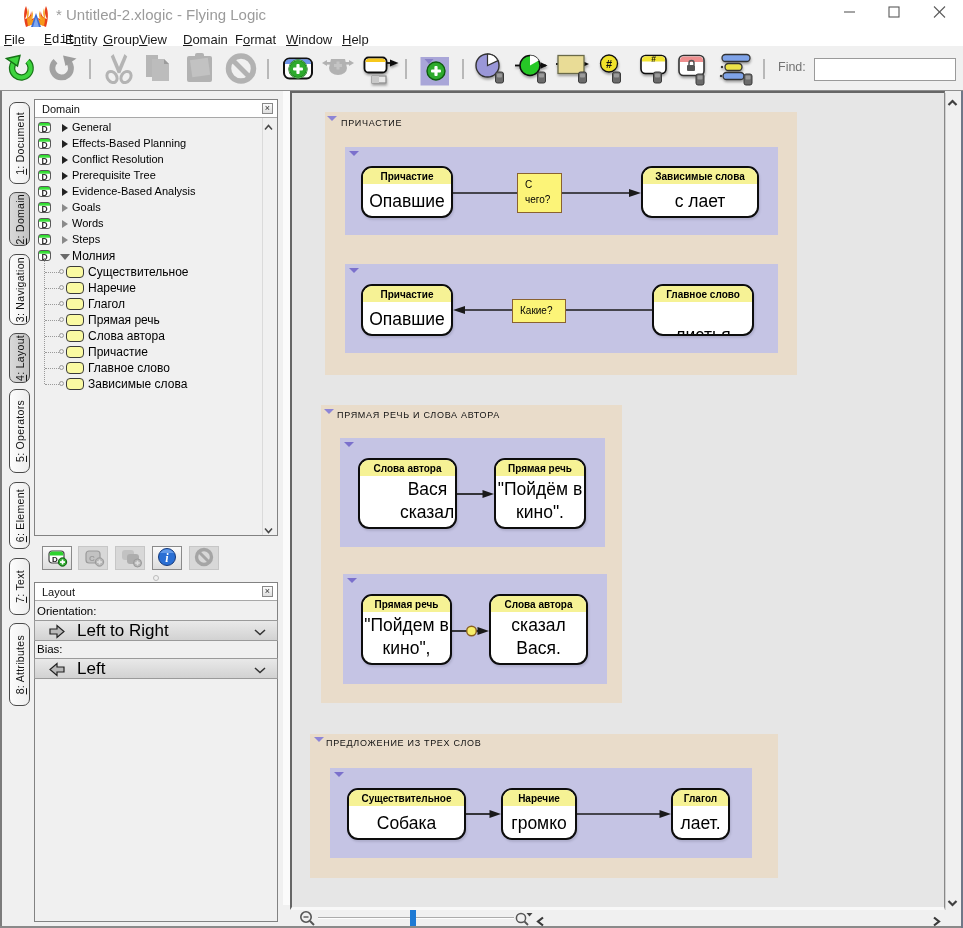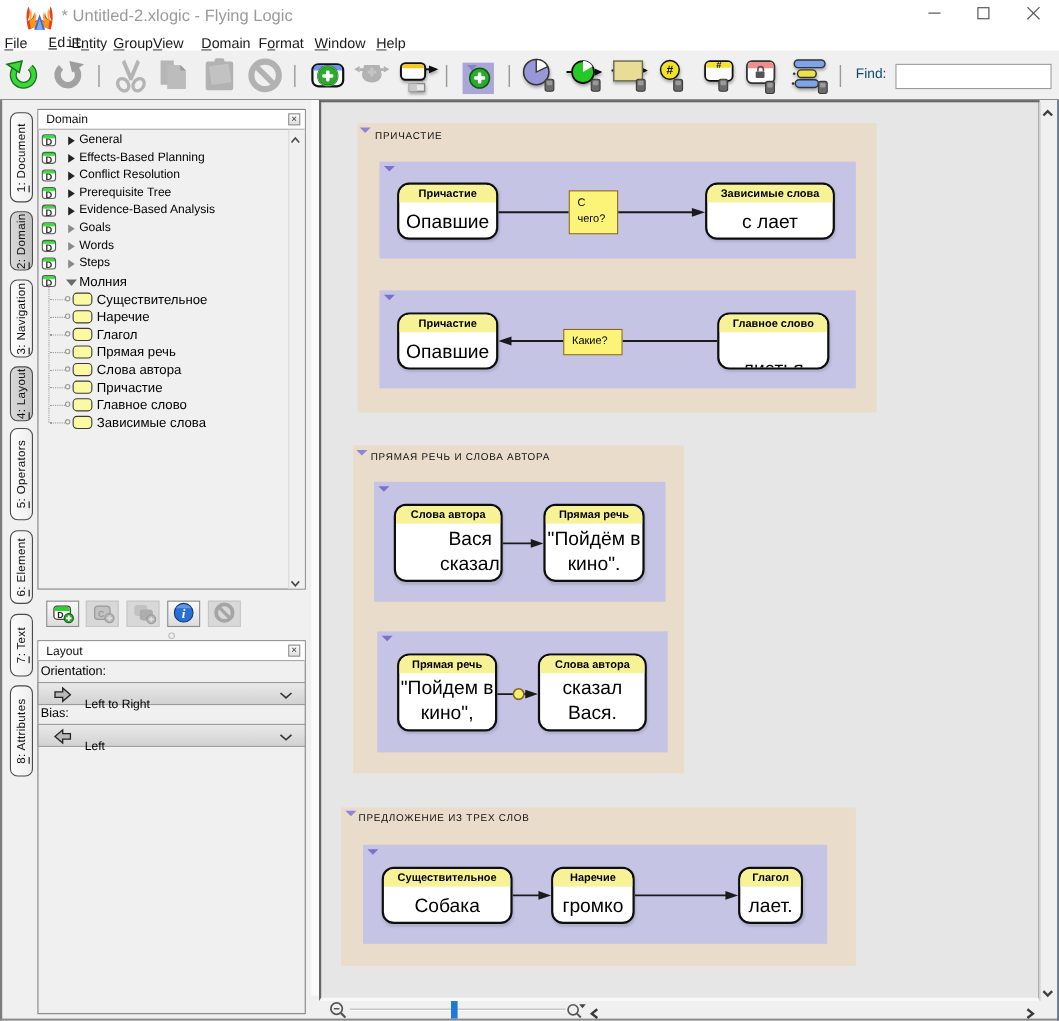--- a/index.html
+++ b/index.html
@@ -7,21 +7,21 @@
 body { font-family:"Liberation Sans", sans-serif; position:relative; background:#fff; }
 .abs { position:absolute; }
 
 #titlebar { left:0; top:0; width:963px; height:28px; background:#fff; }
 #titletext { left:56px; top:6px; font-size:15px; color:#9b9b9b; }
 
 #menubar { left:0; top:28px; width:776px; height:18px; background:#fff; font-size:13px; color:#1a1a1a; }
 #menubar span { position:absolute; top:4px; }
 
 #toolbar { left:0; top:46px; width:963px; height:45px; background:#f0f0f0; border-bottom:1px solid #8e8e8e; }
-#findlbl { left:778px; top:60px; font-size:12.5px; color:#0c4a6e; }
+#findlbl { left:778px; top:60px; font-size:12.5px; color:#737373; }
 #findbox { left:814px; top:58px; width:142px; height:23px; background:#fff; border:1px solid #9a9a9a; }
 
 #mainbg { left:0; top:91px; width:963px; height:837px; background:#f0f0f0; }
 #leftborder { left:0; top:91px; width:2px; height:837px; background:#7c7c7c; }
 
 .vtab { position:absolute; left:9px; width:21px; border:1px solid #4a4a4a; border-radius:7px; background:linear-gradient(90deg,#fdfdfd,#ededed); display:flex; align-items:center; justify-content:center; }
 .vtab.pressed { background:linear-gradient(90deg,#d9d9d9,#c3c3c3); }
 .vtab span { writing-mode:vertical-rl; transform:rotate(180deg); font-size:10.5px; color:#111; white-space:nowrap; letter-spacing:0.3px; }
 
 .panelbox { position:absolute; left:34px; width:244px; border:1px solid #828282; background:#f0f0f0; }
@@ -40,21 +40,21 @@
 .crow .circ { position:absolute; left:24px; top:5px; width:5px; height:5px; border:1px solid #9a9a9a; border-radius:50%; background:#f0f0f0; }
 .crow .ybox { position:absolute; left:31px; top:2px; width:18px; height:12px; background:#fafaa2; border:1.2px solid #3a3a3a; border-radius:4px; }
 .crow .lbl { position:absolute; left:53px; top:1px; }
 
 .pbtn { position:absolute; top:546px; width:30px; height:24px; }
 .pbtn.en { background:linear-gradient(#fafafa,#dcdcdc); border:1px solid #8a8a8a; }
 .pbtn.dis { background:#d8d8d8; border:1px solid #c6c6c6; }
 
 .ddlabel { position:absolute; left:37px; font-size:11.5px; color:#000; }
 .dropdown { position:absolute; left:34px; width:244px; height:21px; background:linear-gradient(#e9e9e9,#d2d2d2); border:1px solid #9a9a9a; }
-.dropdown .txt { position:absolute; left:42px; top:14px; font-size:11px; color:#000; }
+.dropdown .txt { position:absolute; left:42px; top:0; font-size:17px; color:#000; }
 
 #canvas { left:290px; top:91px; width:655px; height:819px; background:#e6e6e6; border-top:2px solid #666; border-left:2px solid #666; border-right:1px solid #888; border-bottom:3px solid #f8f8f8; }
 #canvaswhite { left:283px; top:91px; width:7px; height:814px; background:#fbfbfb; }
 #vscroll { left:945px; top:93px; width:16px; height:817px; background:#f0f0f0; border-left:1px solid #d0d0d0; }
 #bottombar { left:286px; top:910px; width:677px; height:18px; background:#f0f0f0; }
 
 .ggroup { position:absolute; background:#e9dcca; }
 .pgroup { position:absolute; background:#c5c4e4; }
 .gtri { position:absolute; width:0; height:0; border-top:5px solid #8d85d6; border-left:5px solid transparent; border-right:5px solid transparent; }
 .ptri { position:absolute; width:0; height:0; border-top:5px solid #7b70cc; border-left:5px solid transparent; border-right:5px solid transparent; }

